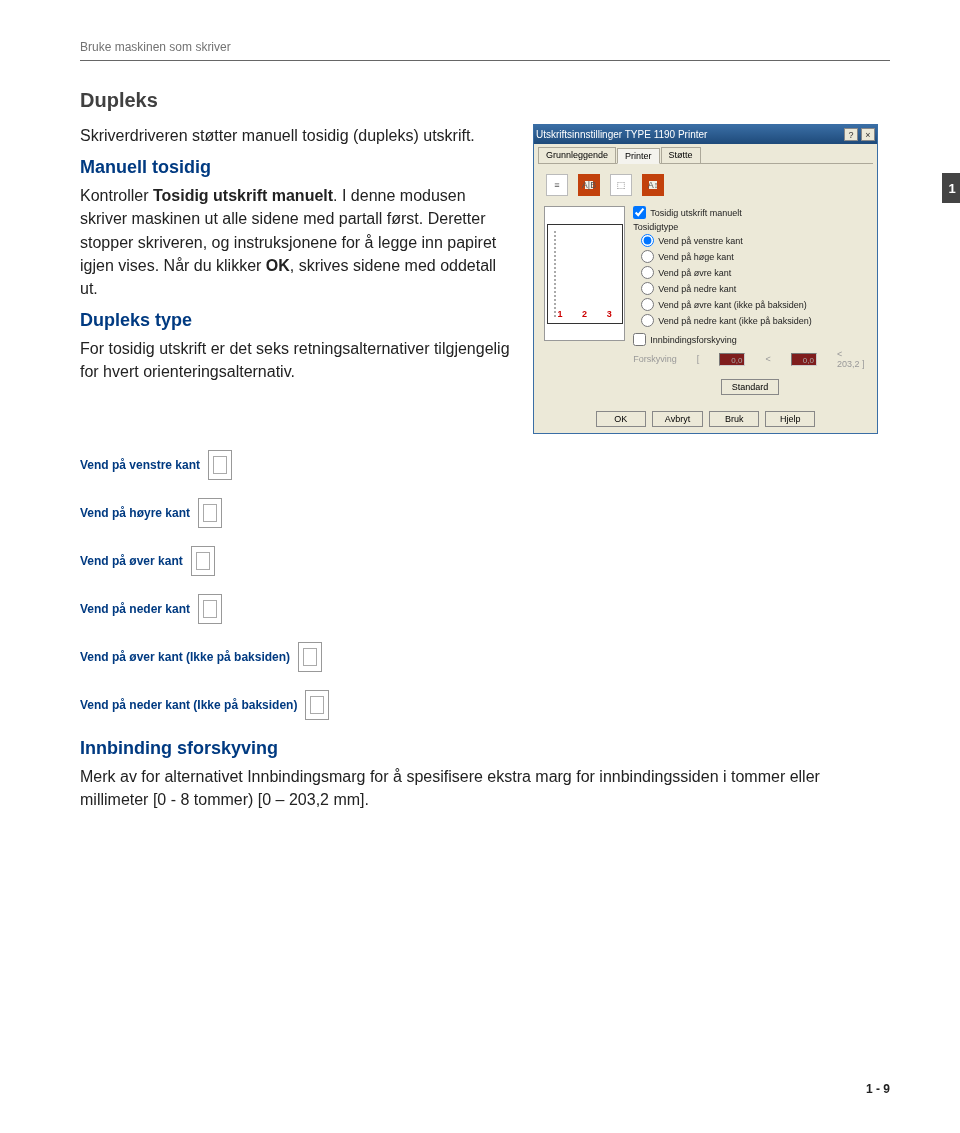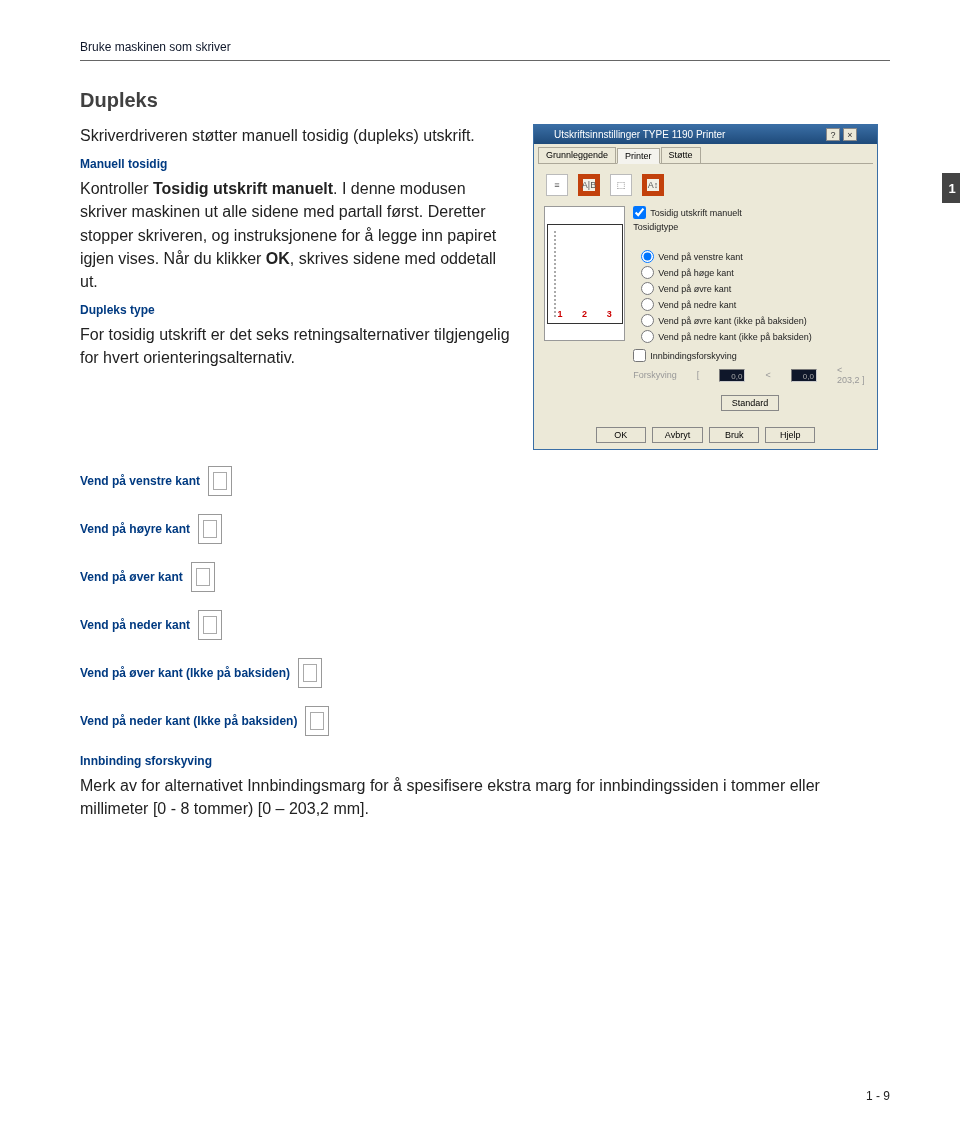--- a/index.html
+++ b/index.html
@@ -6,42 +6,42 @@
   body {
     width: 960px;
     height: 1133px;
     font-family: Arial, Helvetica, sans-serif;
     background: #fff;
     position: relative;
     padding: 40px 70px 40px 80px;
   }
   .header-text {
     font-size: 12px;
-    color: #0f172a;
+    color: #737373;
     margin-bottom: 6px;
   }
   .header-rule {
     border: none;
     border-top: 1px solid #666;
     margin-bottom: 28px;
   }
   .main-heading {
     font-size: 20px;
     font-weight: bold;
     color: #404040;
     margin-bottom: 12px;
   }
   .body-text {
     font-size: 16px;
     color: #222;
     line-height: 1.45;
     margin-bottom: 10px;
   }
   .sub-heading {
-    font-size: 12px;
+    font-size: 18px;
     font-weight: bold;
     color: #003a81;
     margin-bottom: 6px;
   }
   .two-col {
     display: flex;
     gap: 18px;
     align-items: flex-start;
     margin-bottom: 16px;
   }
@@ -88,38 +88,38 @@
     background: #444;
     color: #fff;
     font-size: 13px;
     font-weight: bold;
     display: flex;
     align-items: center;
     justify-content: center;
   }
   .page-num {
     position: absolute;
-    bottom: 30px;
+    bottom: 37px;
     right: 70px;
     font-size: 12px;
-    font-weight: normal;
+    font-weight: bold;
     color: #222;
   }
 
   
   .dialog {
     width: 345px;
     border: 1px solid #3a6ea5;
     font-size: 9px;
     background: #ece9d8;
   }
   .dlg-title {
     background: linear-gradient(#3a6ea5, #1e4a7a);
     color: #fff;
-    padding: 3px 20px;
+    padding: 3px 2px;
     display: flex;
     align-items: center;
     justify-content: space-between;
     font-size: 10px;
   }
   .dlg-title-right { display: flex; gap: 3px; }
   .dlg-title-btn {
     width: 14px; height: 13px;
     background: #ece9d8;
     border: 1px solid #888;
@@ -161,21 +161,21 @@
   }
   .dlg-icon {
     width: 22px; height: 22px;
     border: 1px solid #bbb;
     background: #fff;
     display: flex; align-items: center; justify-content: center;
     font-size: 9px;
     color: #555;
   }
   .dlg-icon.toggle {
-    border: 5px solid #c2410c;
+    border: 7px solid #c2410c;
     background: #f3f1e7;
   }
   .dlg-content {
     display: flex;
     gap: 8px;
   }
   .dlg-preview {
     width: 110px;
     height: 135px;
     border: 1px solid #999;
@@ -205,35 +205,35 @@
   .dlg-options {
     flex: 1;
     font-size: 9px;
     color: #222;
   }
   .dlg-chk, .dlg-rad {
     display: flex; align-items: center; gap: 4px;
     margin-bottom: 3px;
   }
   .dlg-chk input, .dlg-rad input { margin: 0; }
-  .dlg-group-label { margin-bottom: 18px; margin-top: 2px;}
+  .dlg-group-label { margin-bottom: 2px; margin-top: 2px;}
   .dlg-radio-group { margin-left: 8px; }
   .dlg-sep { margin: 6px 0; }
   .dlg-disabled { color: #999; }
   .dlg-row-inline { display: flex; align-items: center; gap: 20px; }
   .dlg-num {
     width: 30px; height: 13px;
     border: 1px inset #ccc;
     background: #fff;
     font-size: 8px;
     text-align: right;
     padding-right: 2px;
     line-height: 13px;
   }
-  .dlg-num.disabled { background: #0f172a; color: #aaa; }
+  .dlg-num.disabled { background: #7f1d1d; color: #aaa; }
   .dlg-bottom {
     display: flex;
     justify-content: center;
     align-items: flex-end;
     padding-top: 10px;
   }
   .dlg-std {
     padding: 2px 10px;
     border: 1px solid #888;
     background: #ece9d8;

